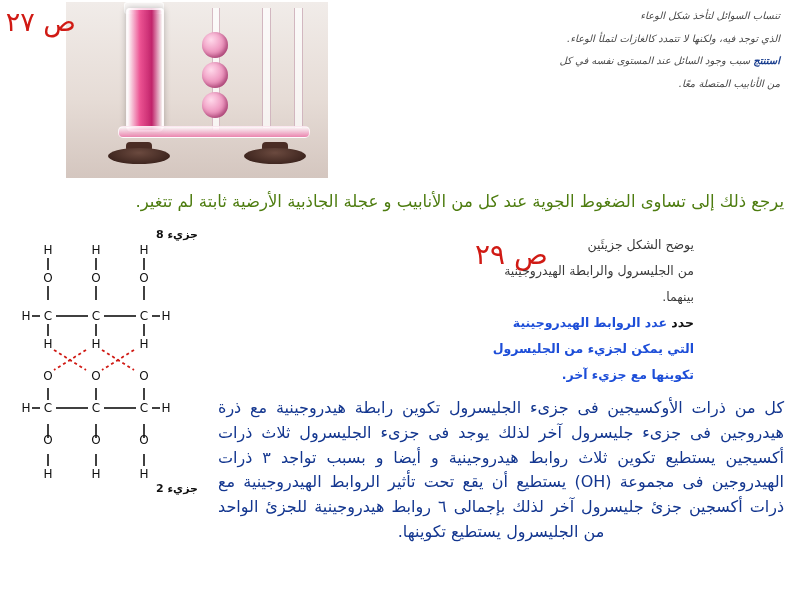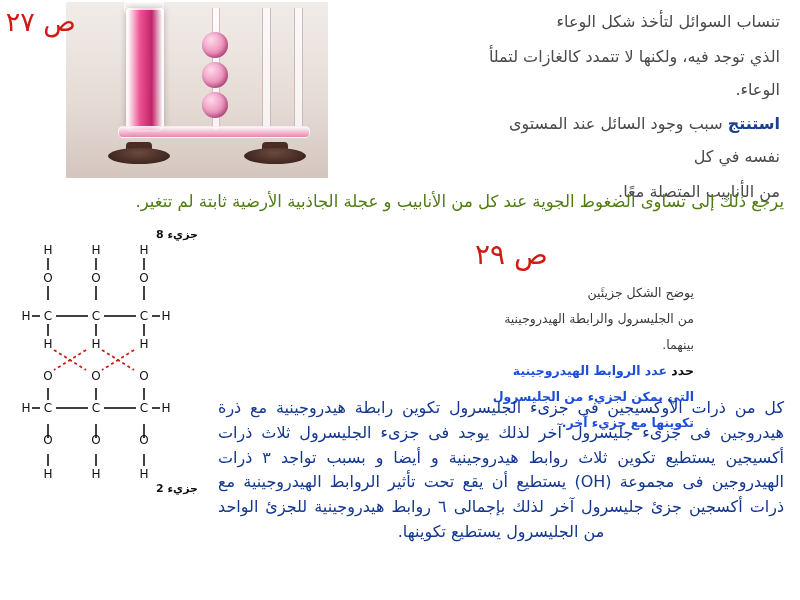--- a/index.html
+++ b/index.html
@@ -136,24 +136,25 @@
     direction: rtl;
     text-align: right;
     font-family: "DejaVu Sans", "Liberation Sans", sans-serif;
   }
 
   
   #book-text-top {
     left: 480px;
     top: 6px;
     width: 300px;
-    font-size: 16px;
+    font-size: 10px;
     line-height: 2.05;
     color: #4a4a4a;
     letter-spacing: .2px;
+    font-style: italic;
   }
   #book-text-top .bold-lead {
     color: #1b3f8f;
     font-weight: bold;
   }
   #book-text-top p { margin: 0 0 2px 0; }
 
   
   .page-tag {
     position: absolute;
@@ -199,21 +200,20 @@
 
   
   #book-text-mid {
     left: 480px;
     top: 232px;
     width: 214px;
     font-size: 12.5px;
     line-height: 2.0;
     color: #3a3a3a;
     text-align: right;
-    margin-top: 48px;
   }
   #book-text-mid p { margin: 0 0 1px 0; }
   #book-text-mid .strong { color: #1d4ed8; font-weight: bold; }
   #book-text-mid .cmd { color: #111; font-weight: bold; }
 
   
   #answer-2 {
     left: 218px;
     top: 396px;
     width: 566px;

